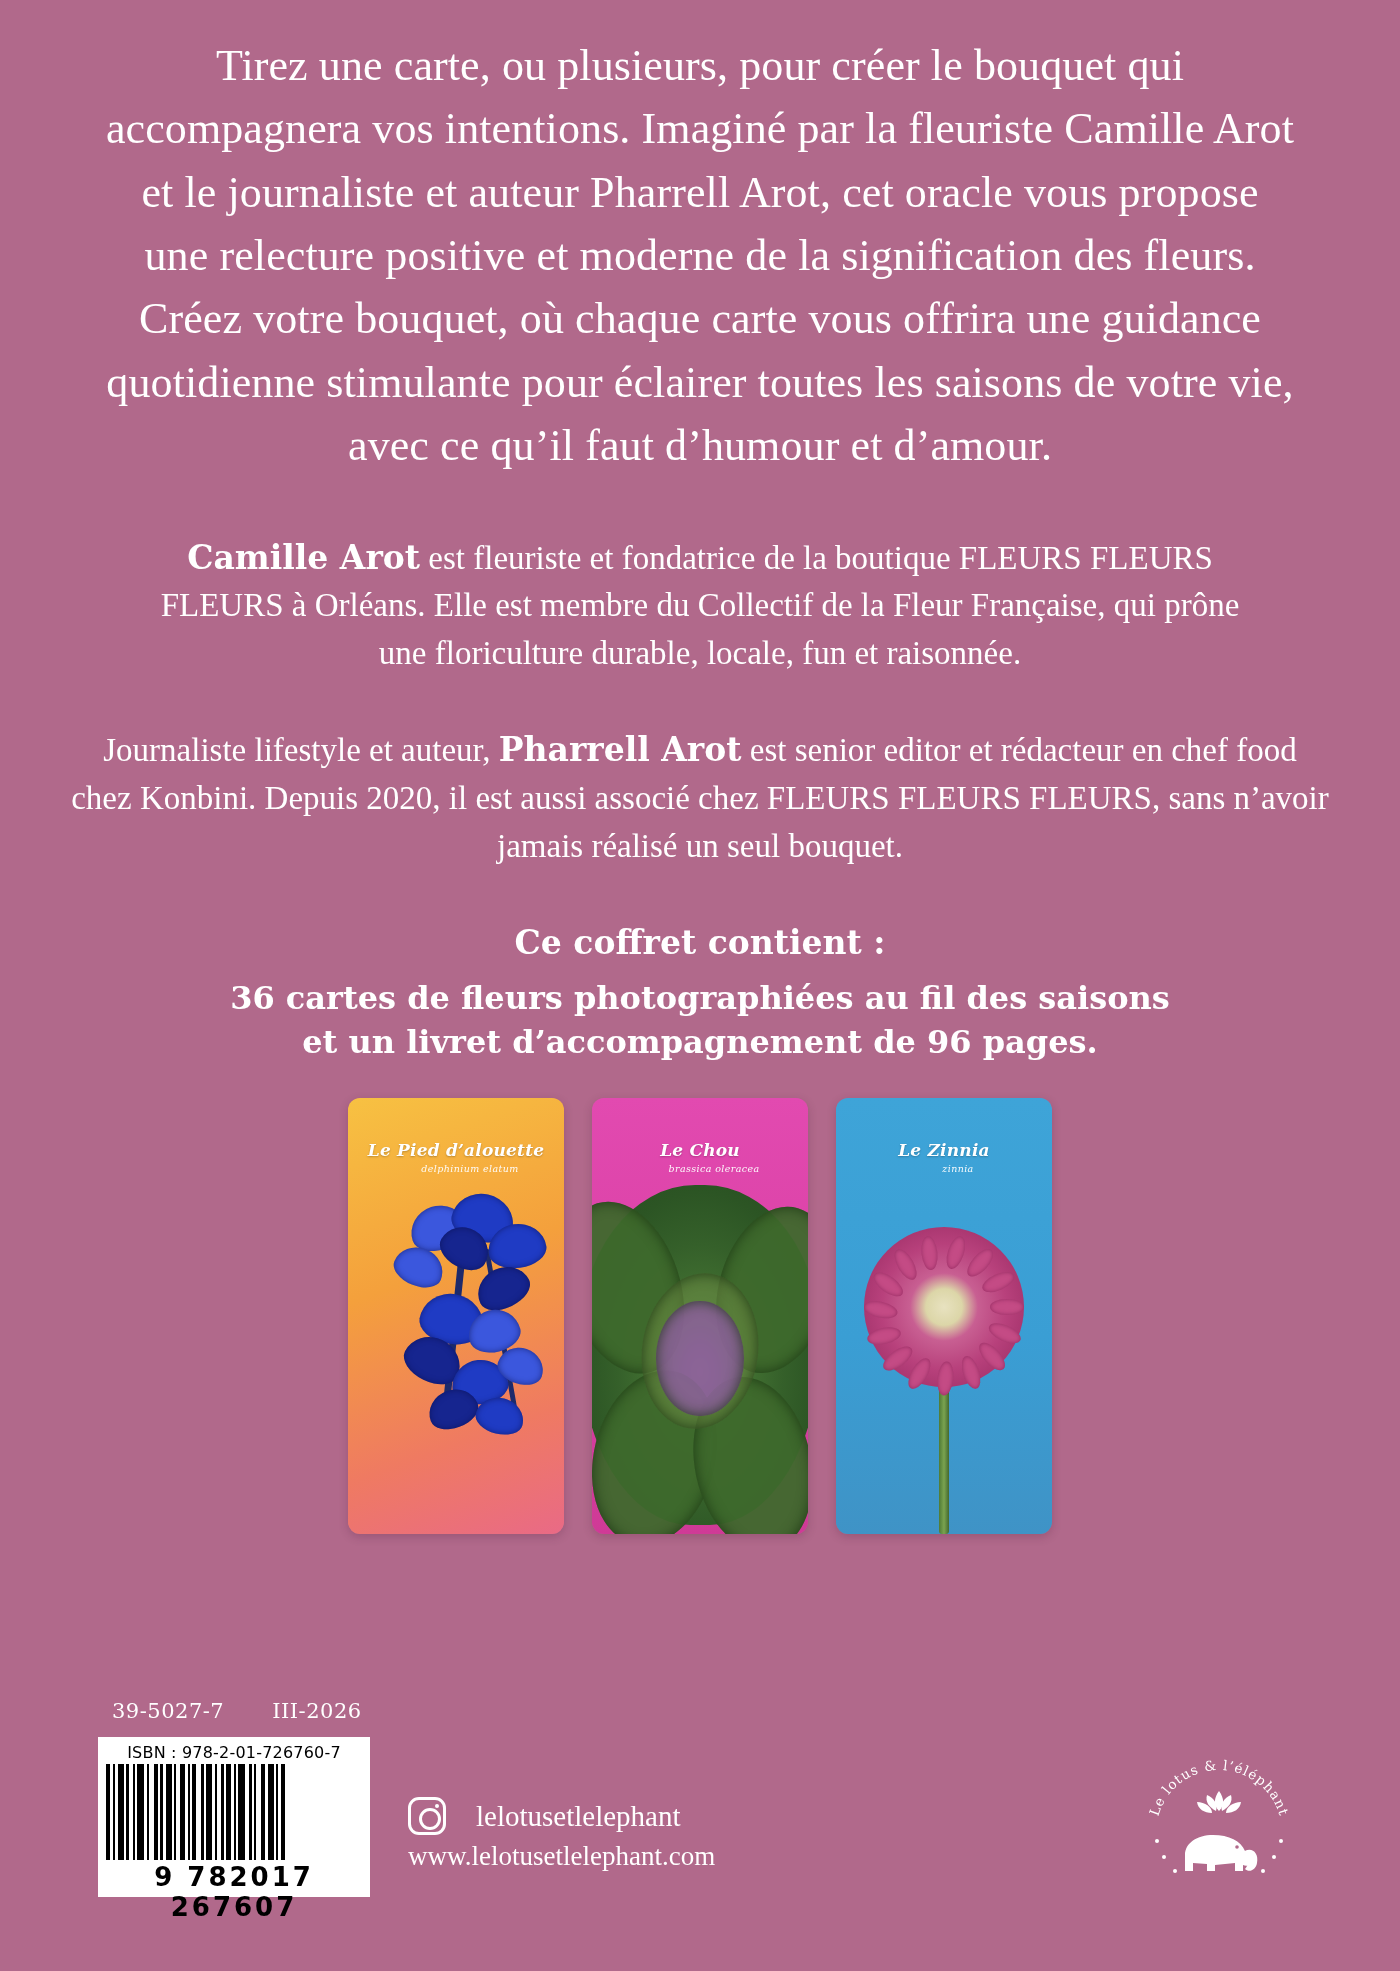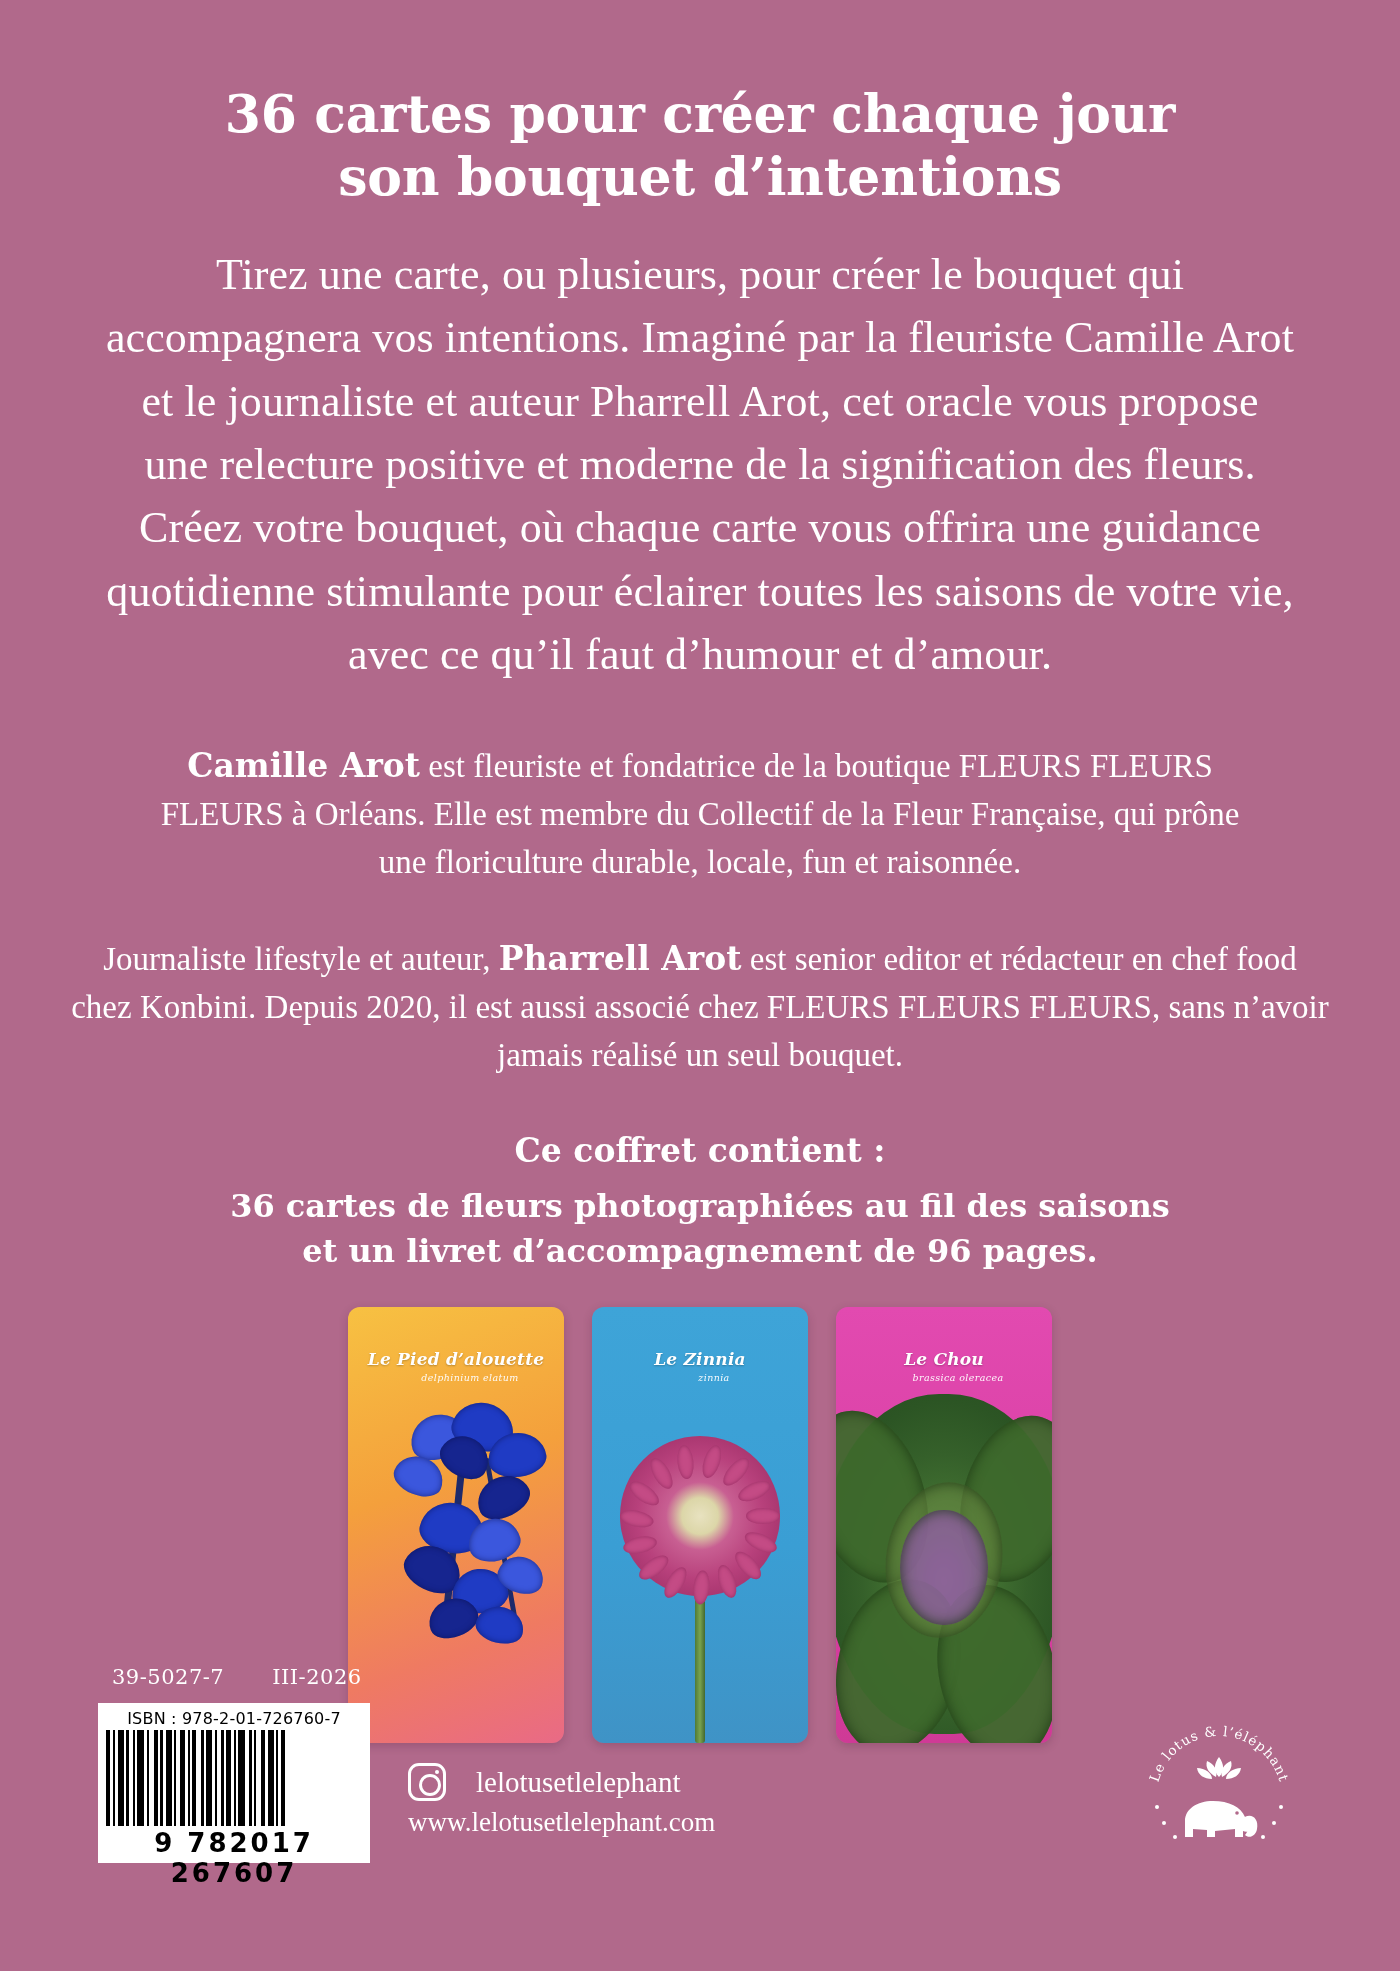--- a/index.html
+++ b/index.html
@@ -281,24 +281,20 @@
   }
   .logo svg { display: block; }
 
   .ele { fill: #ffffff; }
 </style>
 </head>
 <body style="background: rgb(177, 105, 139);">
 
 <div class="page">
 
-  <div class="title-block">
-    <div class="title-line">36 cartes pour créer chaque jour</div>
-    <div class="title-line">son bouquet d’intentions</div>
-  </div>
 
   <p class="intro">Tirez une carte, ou plusieurs, pour créer le bouquet qui accompagnera vos intentions. Imaginé par la fleuriste Camille Arot et le journaliste et auteur Pharrell Arot, cet oracle vous propose une relecture positive et moderne de la signification des fleurs. Créez votre bouquet, où chaque carte vous offrira une guidance quotidienne stimulante pour éclairer toutes les saisons de votre vie, avec ce qu’il faut d’humour et d’amour.</p>
 
   <p class="bio"><strong>Camille Arot</strong><span> est fleuriste et fondatrice de la boutique FLEURS FLEURS FLEURS à Orléans. Elle est membre du Collectif de la Fleur Française, qui prône une floriculture durable, locale, fun et raisonnée.</span></p>
 
   <p class="bio-2"><span>Journaliste lifestyle et auteur, </span><strong>Pharrell Arot</strong><span> est senior editor et rédacteur en chef food chez Konbini. Depuis 2020, il est aussi associé chez FLEURS FLEURS FLEURS, sans n’avoir jamais réalisé un seul bouquet.</span></p>
 
   <div class="contents">
     <div class="contents-head">Ce coffret contient :</div>
     <div class="contents-line">36 cartes de fleurs photographiées au fil des saisons</div>
@@ -321,20 +317,35 @@
         <div class="petal" style="left:140px; top:126px; width:58px; height:44px; transform:rotate(-8deg);"></div>
         <div class="petal light" style="left:46px; top:150px; width:50px; height:38px; transform:rotate(22deg);"></div>
         <div class="petal dark" style="left:128px; top:170px; width:54px; height:40px; transform:rotate(-26deg);"></div>
         <div class="petal" style="left:72px; top:196px; width:64px; height:50px; transform:rotate(10deg);"></div>
         <div class="petal light" style="left:120px; top:212px; width:52px; height:42px; transform:rotate(-14deg);"></div>
         <div class="petal dark" style="left:56px; top:240px; width:58px; height:44px; transform:rotate(26deg);"></div>
         <div class="petal" style="left:104px; top:262px; width:56px; height:44px; transform:rotate(-6deg);"></div>
         <div class="petal light" style="left:150px; top:250px; width:46px; height:36px; transform:rotate(18deg);"></div>
         <div class="petal dark" style="left:80px; top:292px; width:50px; height:38px; transform:rotate(-20deg);"></div>
         <div class="petal" style="left:128px; top:300px; width:48px; height:36px; transform:rotate(14deg);"></div>
+      </div>
+    </div>
+
+    <div class="card card-2">
+      <div class="card-label">
+        <div class="card-name">Le Chou</div>
+        <div class="card-latin">brassica oleracea</div>
+      </div>
+      <div class="cabbage">
+        <div class="leaf" style="left:-4%; top:4%; width:46%; height:52%; transform:rotate(-18deg);"></div>
+        <div class="leaf" style="right:-4%; top:6%; width:46%; height:50%; transform:rotate(16deg);"></div>
+        <div class="leaf" style="left:6%; bottom:-6%; width:50%; height:52%; transform:rotate(14deg);"></div>
+        <div class="leaf" style="right:4%; bottom:-8%; width:48%; height:52%; transform:rotate(-12deg);"></div>
+        <div class="leaf v" style="left:26%; top:26%; width:48%; height:46%; transform:rotate(8deg);"></div>
+        <div class="leaf" style="left:32%; top:34%; width:36%; height:34%; background:rgba(140,95,156,0.85);"></div>
       </div>
     </div>
 
     <div class="card card-3">
       <div class="card-label">
         <div class="card-name">Le Zinnia</div>
         <div class="card-latin">zinnia</div>
       </div>
       <div class="z-stem"></div>
       <div class="zinnia-head">
@@ -348,35 +359,20 @@
         <div class="z-petal" style="left:50%; top:50%; transform:rotate(168deg) translate(46px,-8px);"></div>
         <div class="z-petal" style="left:50%; top:50%; transform:rotate(192deg) translate(46px,-8px);"></div>
         <div class="z-petal" style="left:50%; top:50%; transform:rotate(216deg) translate(46px,-8px);"></div>
         <div class="z-petal" style="left:50%; top:50%; transform:rotate(240deg) translate(46px,-8px);"></div>
         <div class="z-petal" style="left:50%; top:50%; transform:rotate(264deg) translate(46px,-8px);"></div>
         <div class="z-petal" style="left:50%; top:50%; transform:rotate(288deg) translate(46px,-8px);"></div>
         <div class="z-petal" style="left:50%; top:50%; transform:rotate(312deg) translate(46px,-8px);"></div>
         <div class="z-petal" style="left:50%; top:50%; transform:rotate(336deg) translate(46px,-8px);"></div>
       </div>
     </div>
-
-    <div class="card card-2">
-      <div class="card-label">
-        <div class="card-name">Le Chou</div>
-        <div class="card-latin">brassica oleracea</div>
-      </div>
-      <div class="cabbage">
-        <div class="leaf" style="left:-4%; top:4%; width:46%; height:52%; transform:rotate(-18deg);"></div>
-        <div class="leaf" style="right:-4%; top:6%; width:46%; height:50%; transform:rotate(16deg);"></div>
-        <div class="leaf" style="left:6%; bottom:-6%; width:50%; height:52%; transform:rotate(14deg);"></div>
-        <div class="leaf" style="right:4%; bottom:-8%; width:48%; height:52%; transform:rotate(-12deg);"></div>
-        <div class="leaf v" style="left:26%; top:26%; width:48%; height:46%; transform:rotate(8deg);"></div>
-        <div class="leaf" style="left:32%; top:34%; width:36%; height:34%; background:rgba(140,95,156,0.85);"></div>
-      </div>
-    </div>
   </div>
 
   <div class="footer">
 
     <div class="codes">
       <span>39-5027-7</span>
       <span>III-2026</span>
     </div>
 
     <div class="barcode-box">

